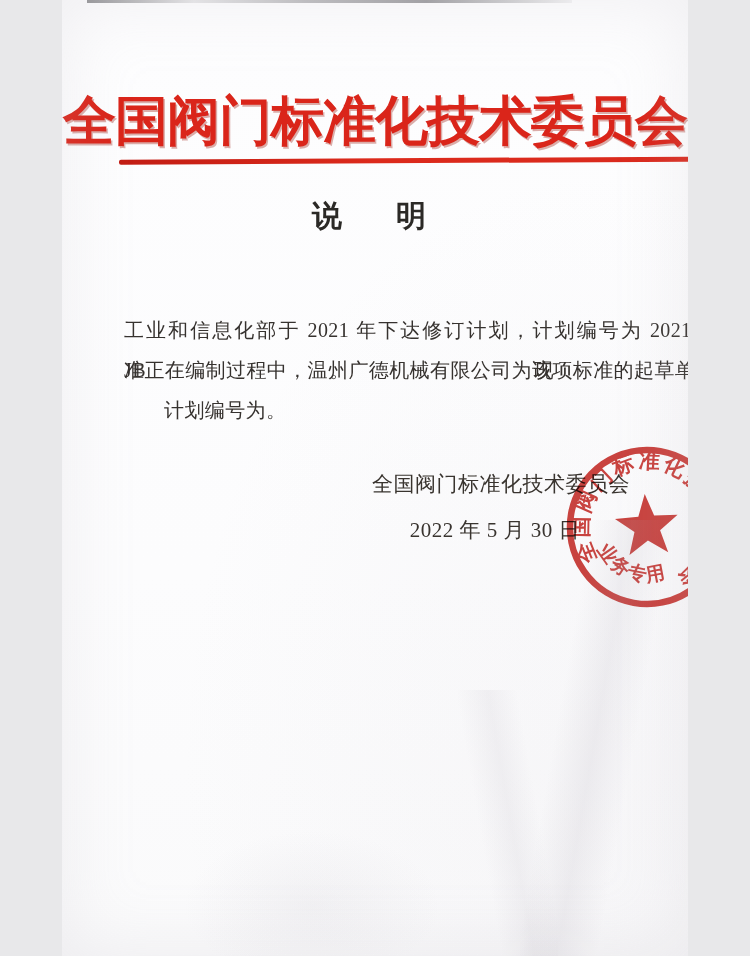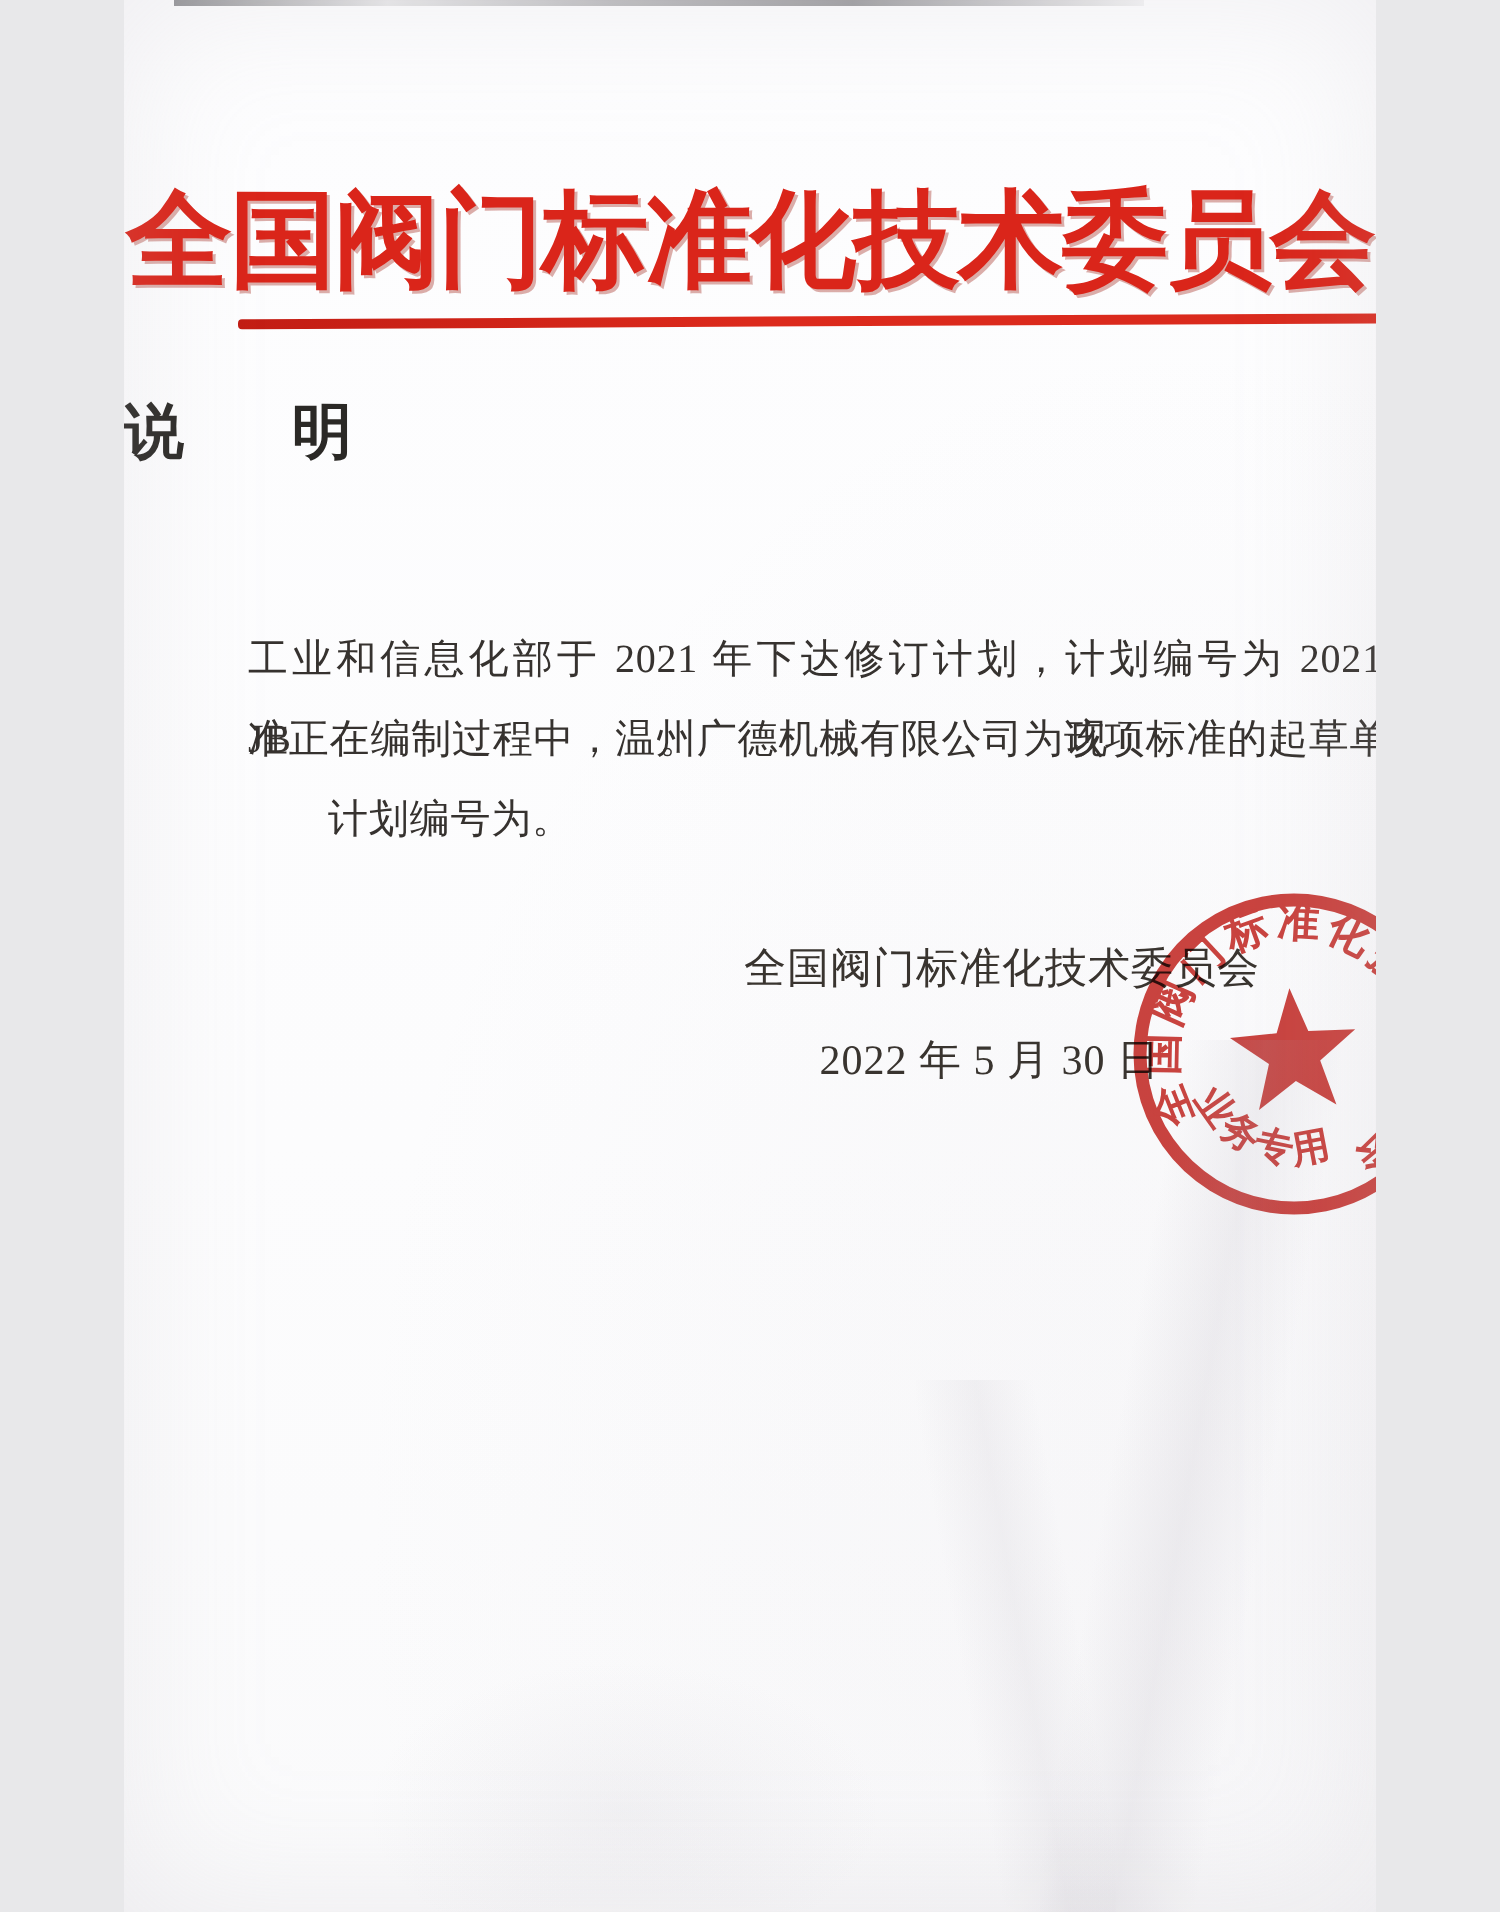--- a/index.html
+++ b/index.html
@@ -40,20 +40,21 @@
     width: 638px; height: 5px;
     background: linear-gradient(to right, #c21d14, #dc2a1c 40%, #d92a1e);
     transform: rotate(-0.3deg);
     border-radius: 2px;
   }
 
   
   .doc-title {
     position: absolute;
     top: 196px; left: 0; right: 0;
+    text-align: center;
     font-size: 30px;
     font-weight: 600;
     color: #2b2926;
     letter-spacing: 12px;
     white-space: pre;
   }
 
   
   .body-line {
     position: absolute;

